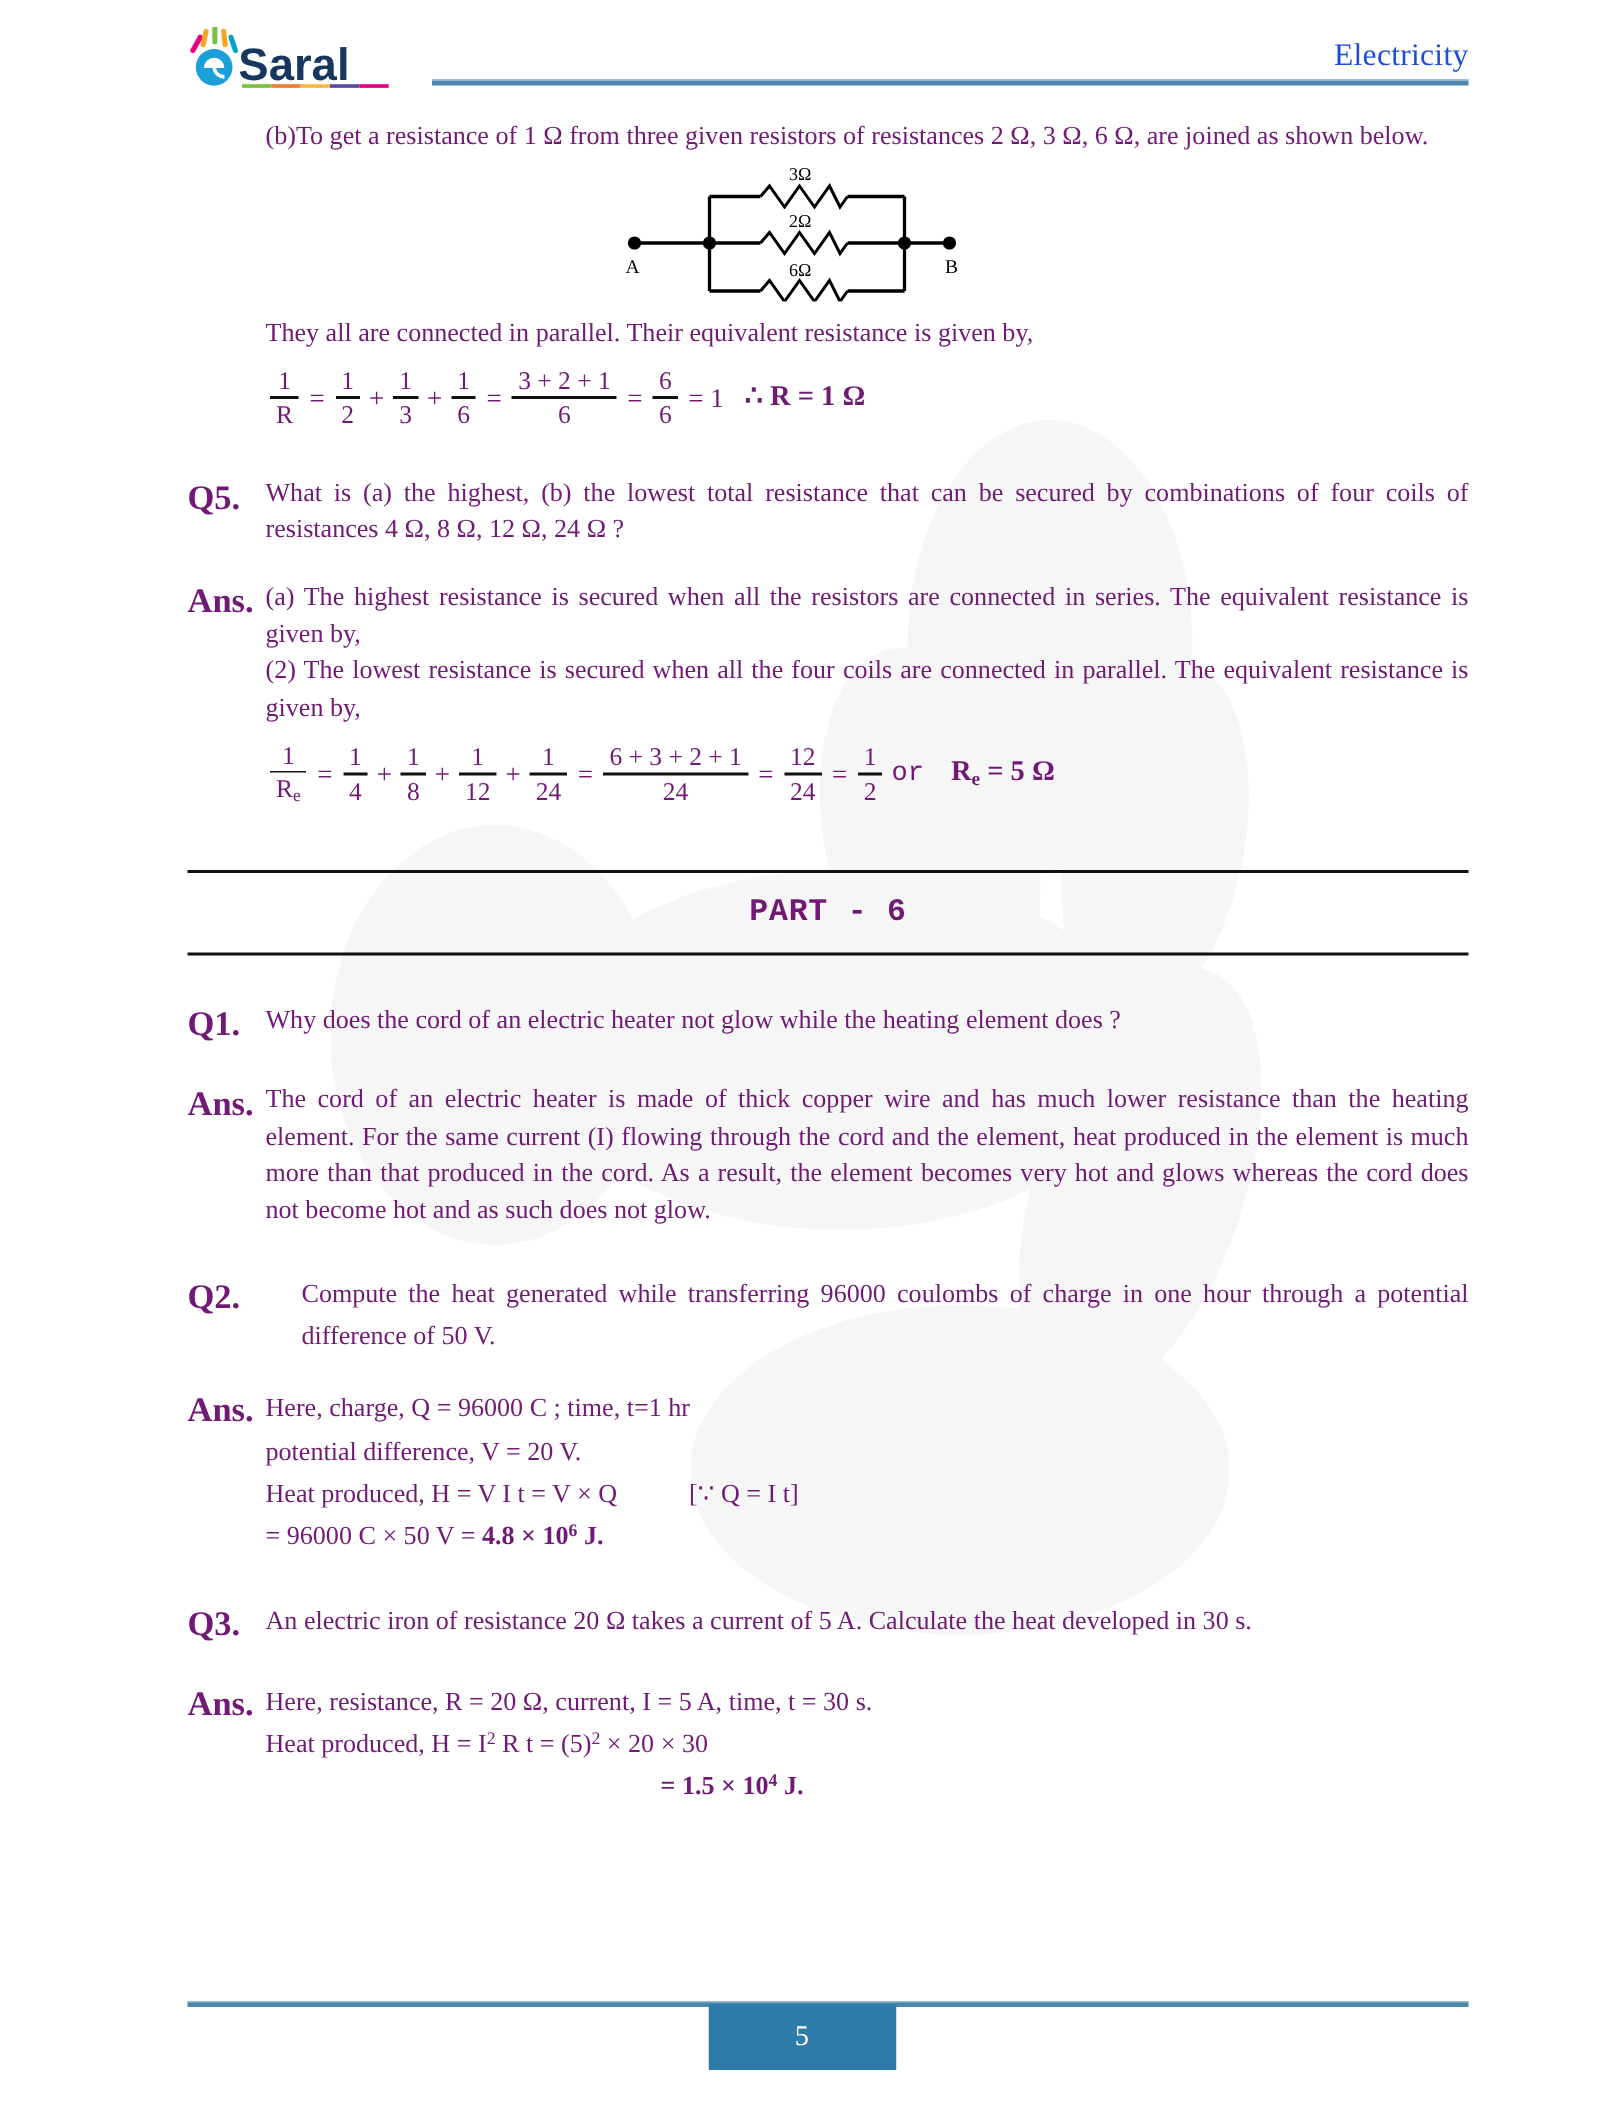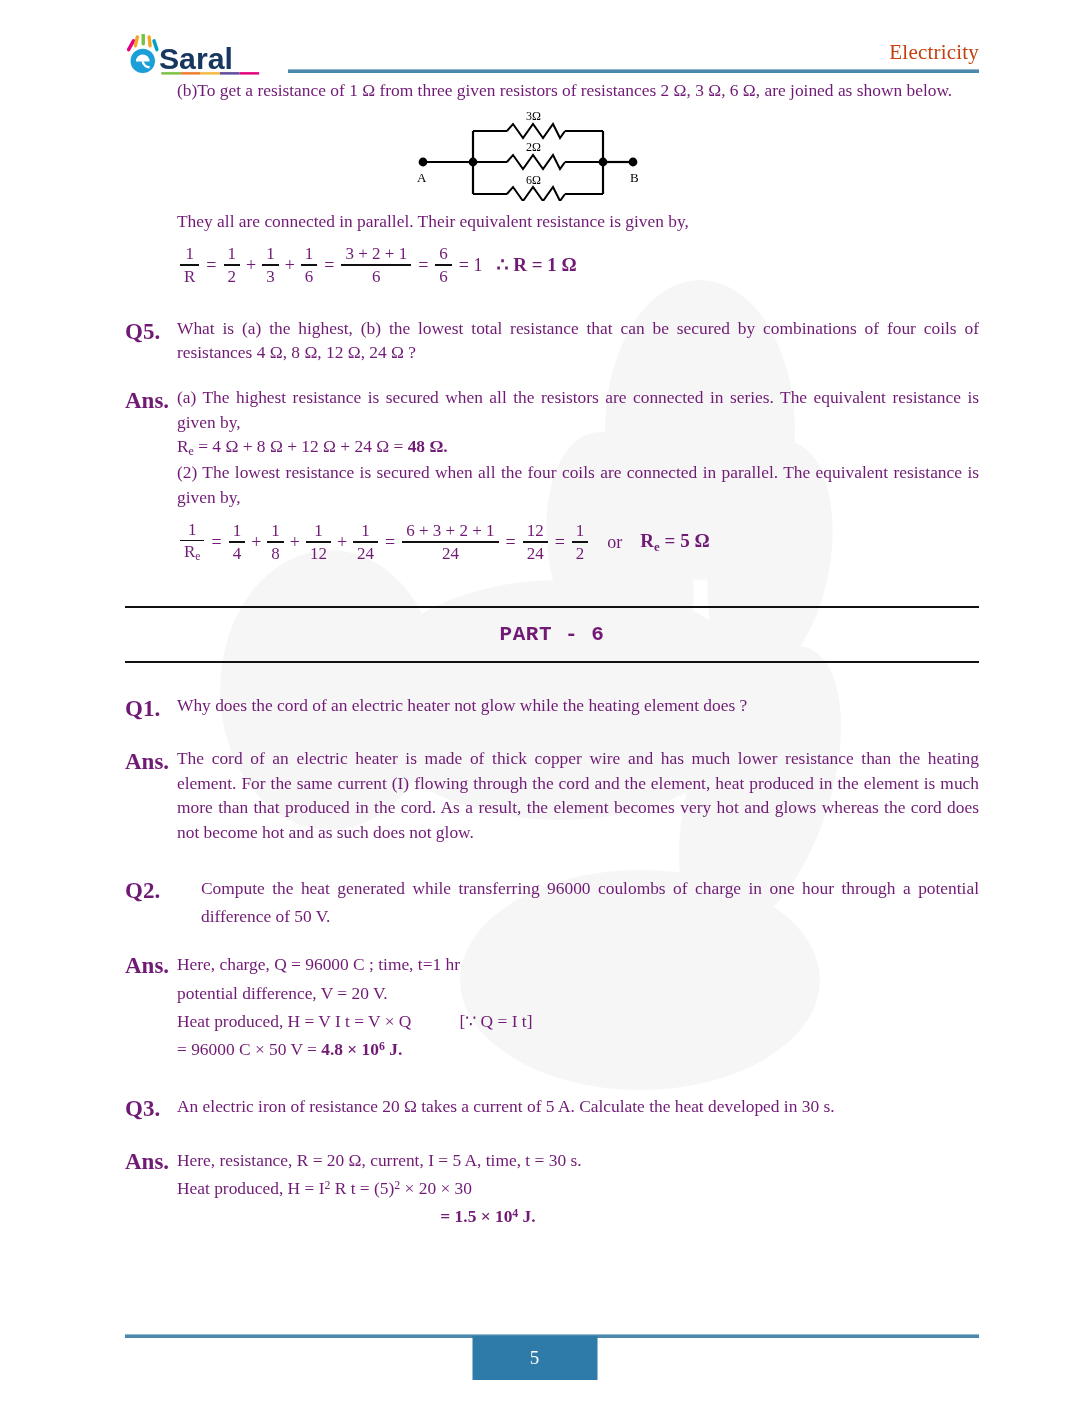--- a/index.html
+++ b/index.html
@@ -25,38 +25,38 @@
     left: 0; top: 0;
     width: 100%; height: 100%;
     pointer-events: none;
     z-index: 0;
     opacity: 0.55;
   }
 
   
   .header {
     position: absolute;
-    left: 0; top: 16px;
+    left: 0; top: 0;
     width: 100%;
     height: 70px;
     z-index: 2;
   }
   .logo {
     position: absolute;
     left: 118px;
     top: 18px;
     height: 44px;
     width: 160px;
   }
   .header-title {
     position: absolute;
     right: 90px;
     top: 24px;
     font-size: 21px;
-    color: #c2410c;
+    color: #1d4ed8;
     font-family: "Liberation Serif", serif;
     letter-spacing: .2px;
   }
   .header-rule {
     position: absolute;
     left: 288px;
     right: 90px;
     top: 53px;
     height: 3px;
     background: #4a87ab;
@@ -334,21 +334,20 @@
       <div class="tag">Q5.</div>
       <div class="body">What is (a) the highest, (b) the lowest total resistance that can be secured by combinations of four coils of resistances 4 Ω, 8 Ω, 12 Ω, 24 Ω ?</div>
     </div>
 
     <div class="sp-md"></div>
 
     <div class="block">
       <div class="tag">Ans.</div>
       <div class="body">
         <p class="para">(a) The highest resistance is secured when all the resistors are connected in series. The equivalent resistance is given by,</p>
-        <p class="para"><span>R</span><sub>e</sub><span> = 4 Ω + 8 Ω + 12 Ω + 24 Ω = </span><b>48 Ω.</b></p>
         <p class="para">(2) The lowest resistance is secured when all the four coils are connected in parallel.  The equivalent resistance is given by,</p>
       </div>
     </div>
 
     <div class="sp-sm"></div>
 
     <div class="mathline">
       <span class="frac">
         <span class="num">1</span>
         <span class="bar"></span>
@@ -389,21 +388,21 @@
         <span class="num">12</span>
         <span class="bar"></span>
         <span class="den">24</span>
       </span>
       <span class="op">=</span>
       <span class="frac">
         <span class="num">1</span>
         <span class="bar"></span>
         <span class="den">2</span>
       </span>
-      <span class="op" style="margin-left:16px;">or</span>
+      <span class="op" style="margin-left:3px;font-family:Liberation Mono, monospace;">or</span>
       <span class="op b" style="margin-left:14px;font-size:19px;"><span>R</span><sub>e</sub><span> = 5 Ω</span></span>
     </div>
 
     <div class="sp-lg"></div>
     <div style="height:12px"></div>
 
     <div class="part-sep">
       <div class="part-line"></div>
       <div class="part-title">PART - 6</div>
       <div class="part-line"></div>

